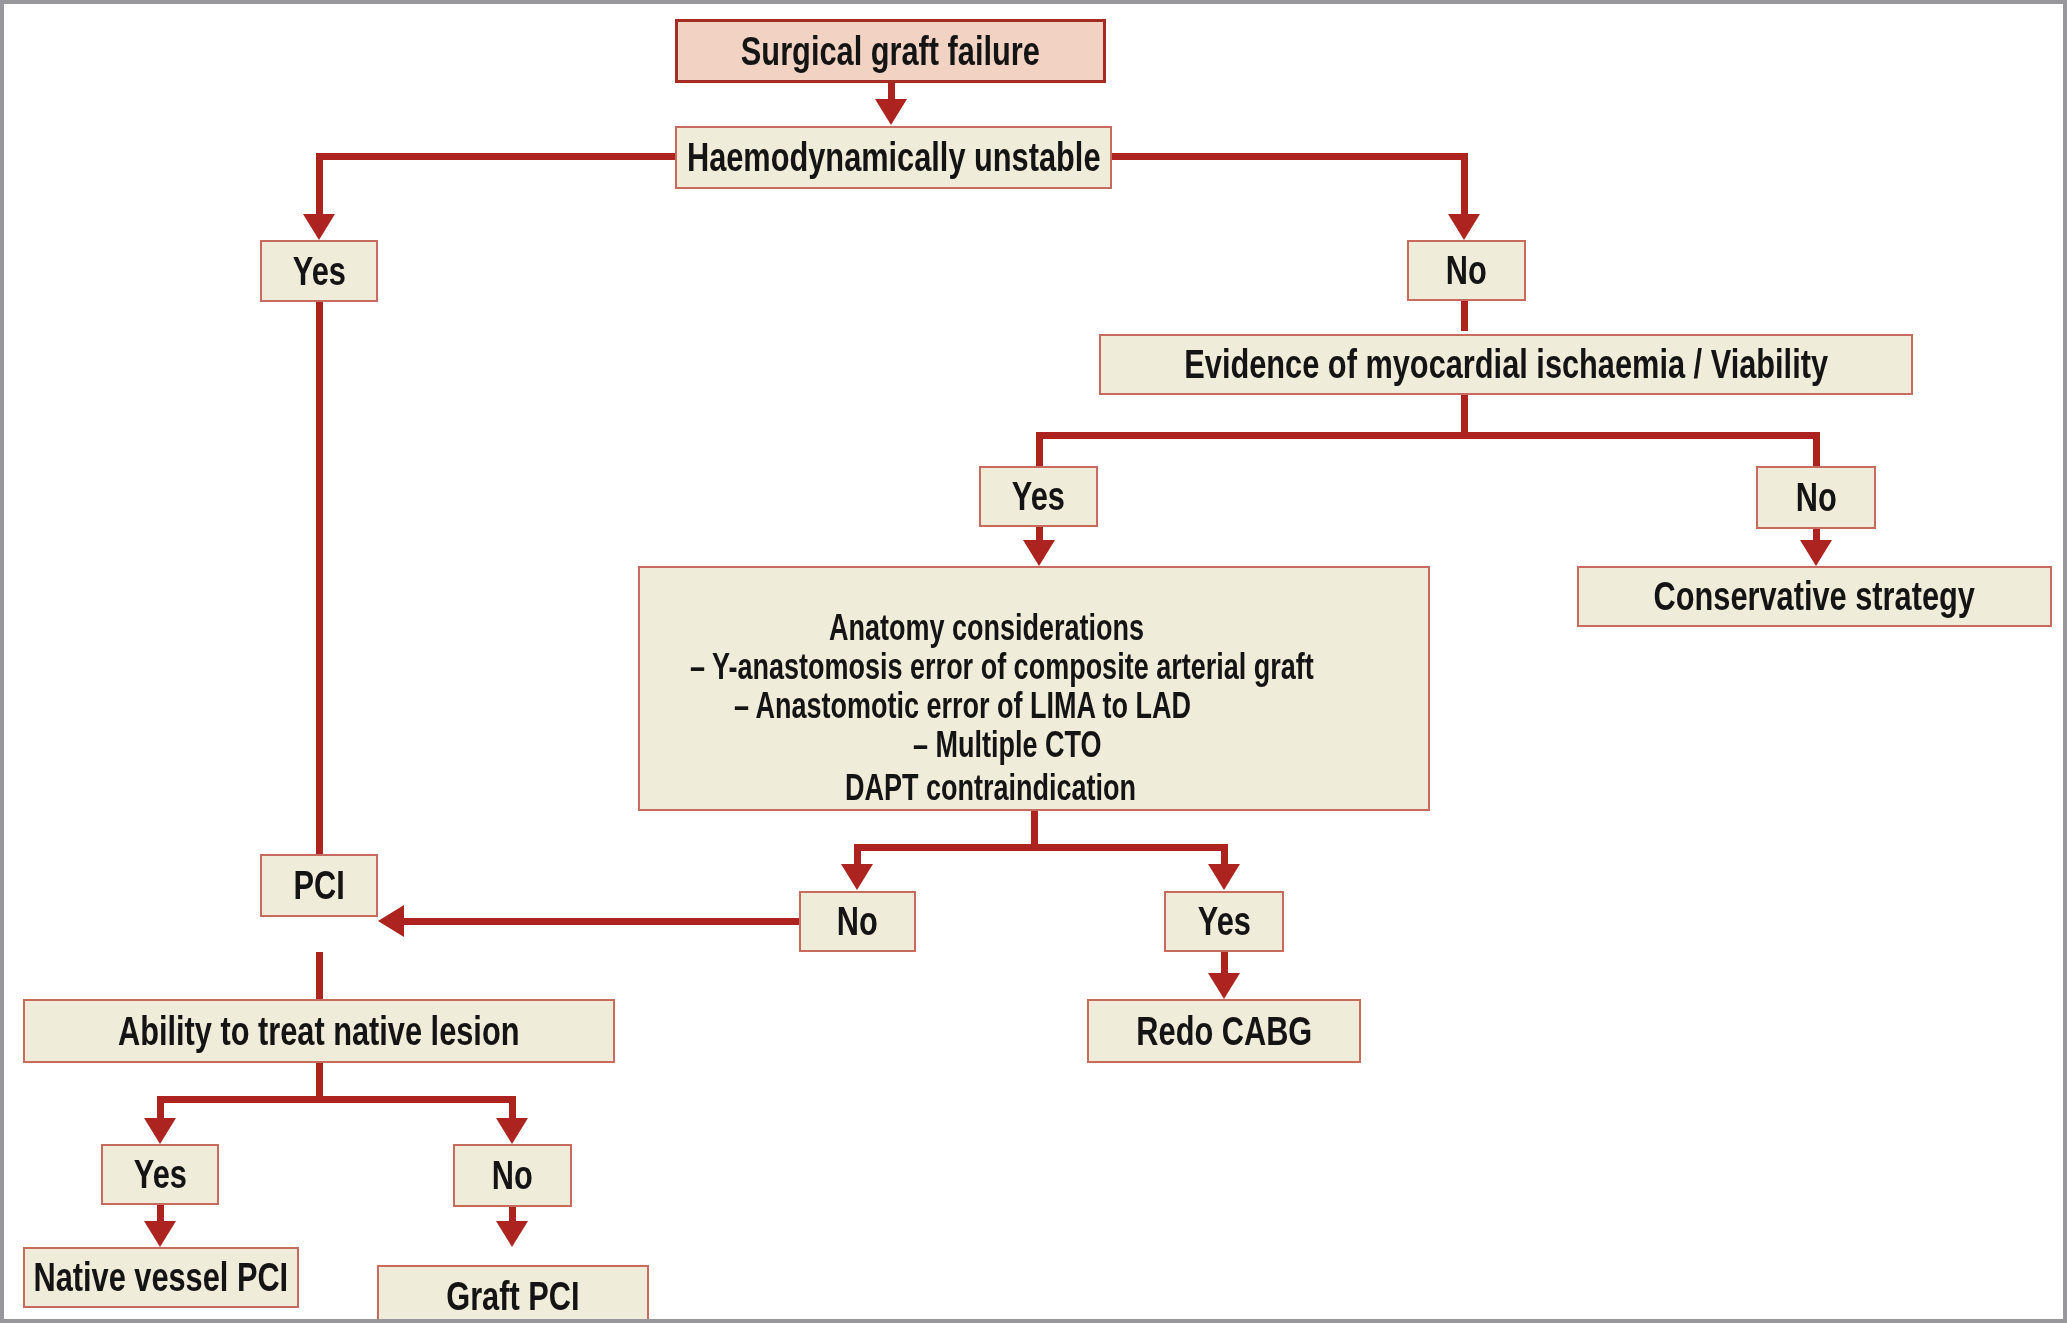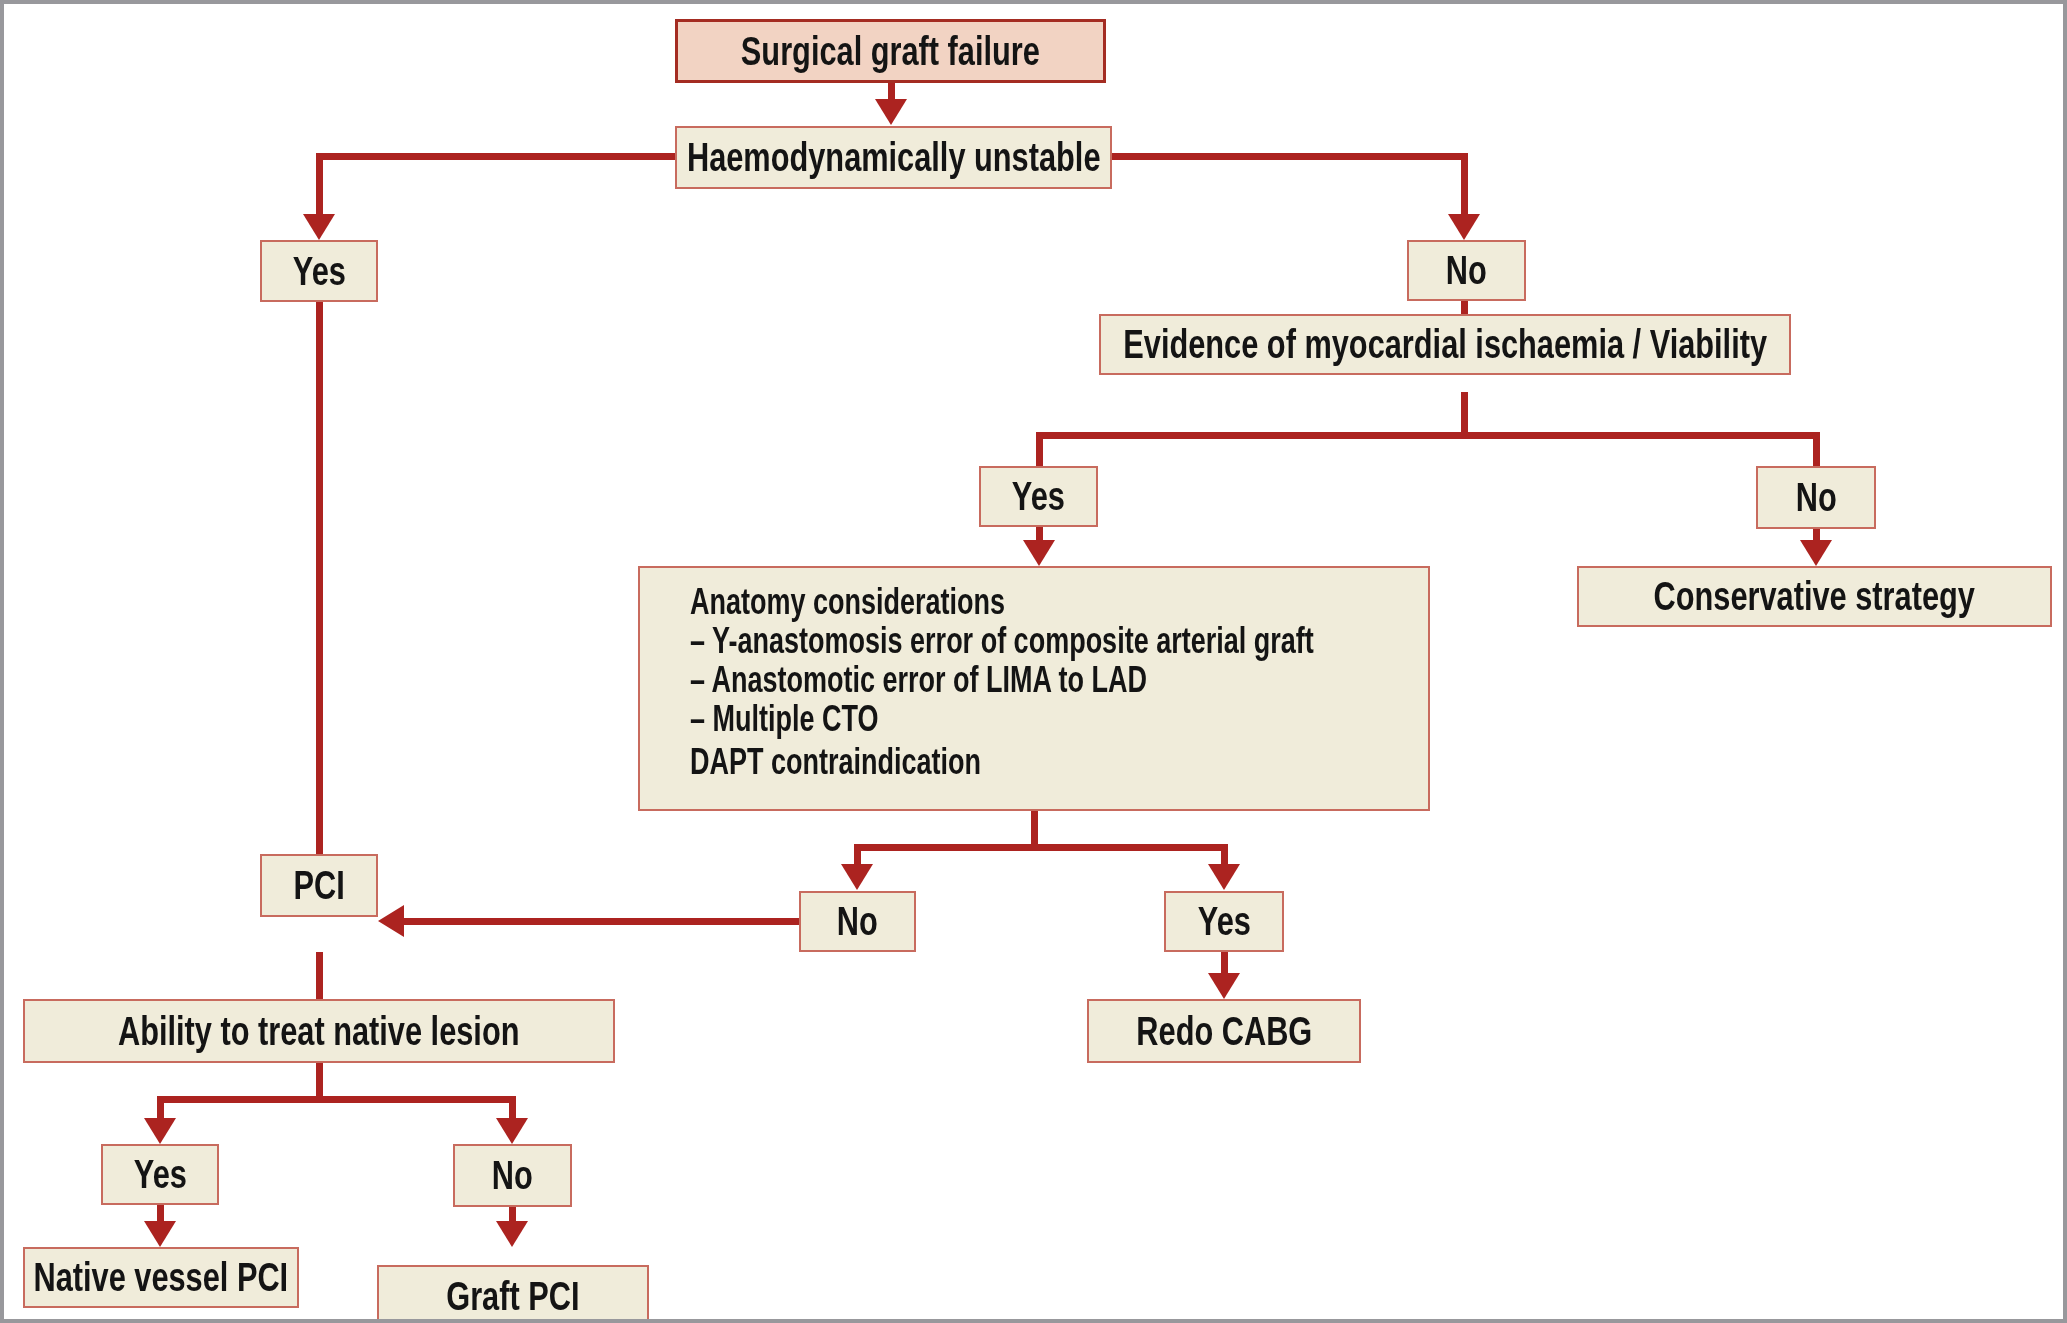--- a/index.html
+++ b/index.html
@@ -28,22 +28,22 @@
   .ln{ position:absolute; background:var(--line); }
   .ah{ position:absolute; width:0; height:0;
        border-left:16px solid transparent; border-right:16px solid transparent;
        border-top:26px solid var(--line); }
   .ah-left{ position:absolute; width:0; height:0;
        border-top:16px solid transparent; border-bottom:16px solid transparent;
        border-right:26px solid var(--line); }
   .anatomy-box{
     position:absolute; box-sizing:border-box;
     background:var(--node_fill); border:2px solid var(--node_border);
-    padding:14px 40px 0 50px; font-weight:700; font-size:36px; line-height:39px;
-    text-align:left;
+    padding:40px 40px 0 50px; font-weight:700; font-size:36px; line-height:39px;
+    text-align:center;
   }
   .anatomy-box .tline{ display:block; }
   .anatomy-box .tline>.lbl{ transform-origin:left center; }
   .anatomy-box .footer{ margin-top:4px; }
 </style>
 </head>
 <body>
 
 <div class="stage">
 
@@ -111,21 +111,21 @@
   </div>
 
   <div class="node" style="left:256px;top:236px;width:118px;height:62px">
     <span class="lbl">Yes</span>
   </div>
 
   <div class="node" style="left:1403px;top:236px;width:119px;height:61px">
     <span class="lbl">No</span>
   </div>
 
-  <div class="node" style="left:1095px;top:310px;width:692px;height:61px">
+  <div class="node" style="left:1095px;top:330px;width:814px;height:61px">
     <span class="lbl">Evidence of myocardial ischaemia / Viability</span>
   </div>
 
   <div class="node" style="left:975px;top:462px;width:119px;height:61px">
     <span class="lbl">Yes</span>
   </div>
 
   <div class="node" style="left:1752px;top:462px;width:120px;height:63px">
     <span class="lbl">No</span>
   </div>

